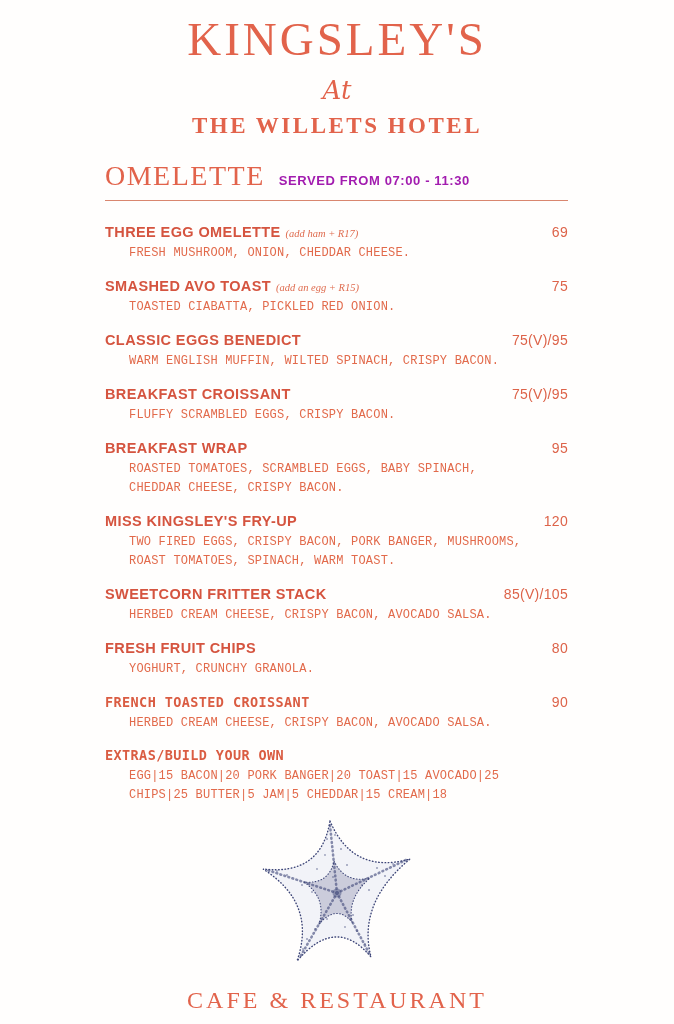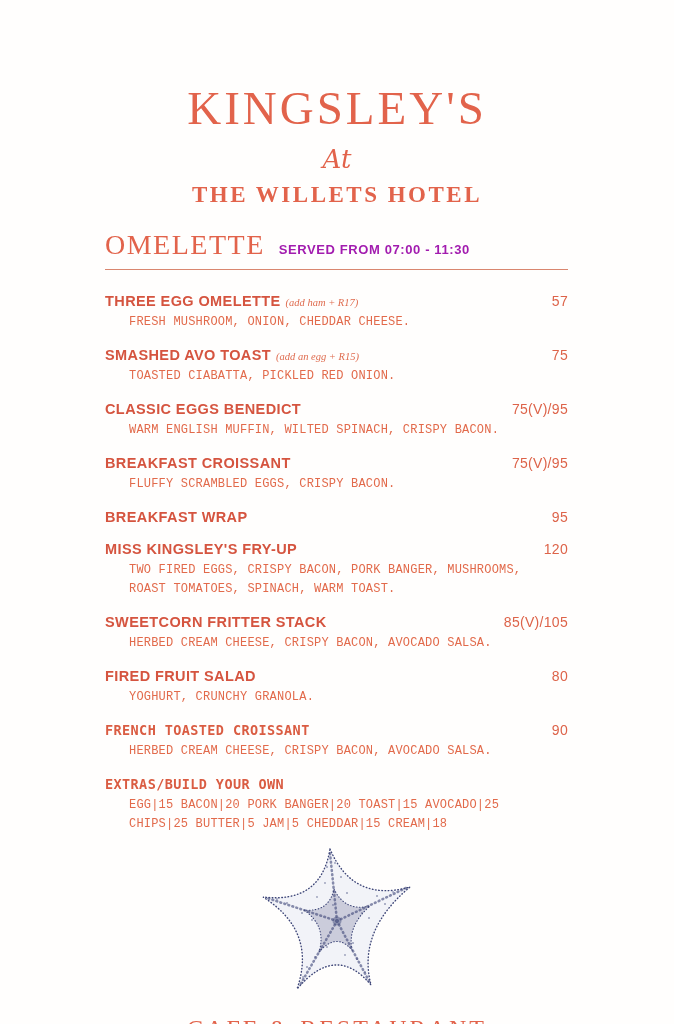--- a/index.html
+++ b/index.html
@@ -7,21 +7,21 @@
   .page {
     position: relative;
     width: 674px;
     height: 1024px;
     margin: 0 auto;
     background: #fffefd;
     overflow: hidden;
     font-family: "Liberation Sans", sans-serif;
   }
   
-  .brand { padding-top: 42px; text-align: center; margin-top: 43px; }
+  .brand { padding-top: 16px; text-align: center; }
   .brand-name {
     font-family: "Liberation Serif", serif;
     font-weight: normal;
     font-size: 47px;
     line-height: 1.0;
     letter-spacing: 3px;
     color: #E2634B;
   }
   .brand-at {
     margin-top: 14px;
@@ -145,21 +145,21 @@
   </div>
   <hr class="divider">
 
   <main class="menu">
 
     <div class="menu-item">
       <div class="item-header">
         <span>
           <span class="item-title">THREE EGG OMELETTE</span><span class="item-note">(add ham + R17)</span>
         </span>
-        <span class="item-price">57</span>
+        <span class="item-price">69</span>
       </div>
       <div class="item-desc">FRESH MUSHROOM, ONION, CHEDDAR CHEESE.</div>
     </div>
 
     <div class="menu-item">
       <div class="item-header">
         <span>
           <span class="item-title">SMASHED AVO TOAST</span><span class="item-note">(add an egg + R15)</span>
         </span>
         <span class="item-price">75</span>
@@ -181,20 +181,22 @@
         <span class="item-price">75(V)/95</span>
       </div>
       <div class="item-desc">FLUFFY SCRAMBLED EGGS, CRISPY BACON.</div>
     </div>
 
     <div class="menu-item">
       <div class="item-header">
         <span><span class="item-title">BREAKFAST WRAP</span></span>
         <span class="item-price">95</span>
       </div>
+      <div class="item-desc">ROASTED TOMATOES, SCRAMBLED EGGS, BABY SPINACH,
+CHEDDAR CHEESE, CRISPY BACON.</div>
     </div>
 
     <div class="menu-item">
       <div class="item-header">
         <span><span class="item-title">MISS KINGSLEY'S FRY-UP</span></span>
         <span class="item-price">120</span>
       </div>
       <div class="item-desc">TWO FIRED EGGS, CRISPY BACON, PORK BANGER, MUSHROOMS,
 ROAST TOMATOES, SPINACH, WARM TOAST.</div>
     </div>
@@ -202,21 +204,21 @@
     <div class="menu-item">
       <div class="item-header">
         <span><span class="item-title">SWEETCORN FRITTER STACK</span></span>
         <span class="item-price">85(V)/105</span>
       </div>
       <div class="item-desc">HERBED CREAM CHEESE, CRISPY BACON, AVOCADO SALSA.</div>
     </div>
 
     <div class="menu-item">
       <div class="item-header">
-        <span><span class="item-title">FIRED FRUIT SALAD</span></span>
+        <span><span class="item-title">FRESH FRUIT CHIPS</span></span>
         <span class="item-price">80</span>
       </div>
       <div class="item-desc">YOGHURT, CRUNCHY GRANOLA.</div>
     </div>
 
     <div class="menu-item mono">
       <div class="item-header">
         <span><span class="item-title">FRENCH TOASTED CROISSANT</span></span>
         <span class="item-price">90</span>
       </div>

